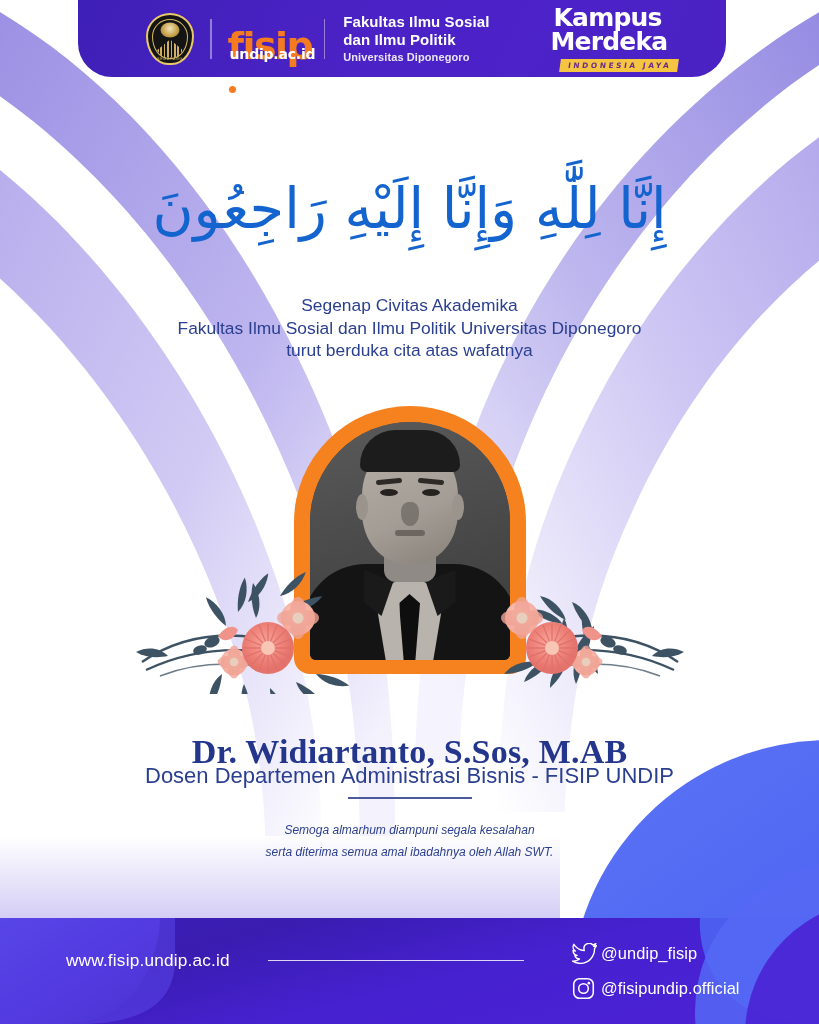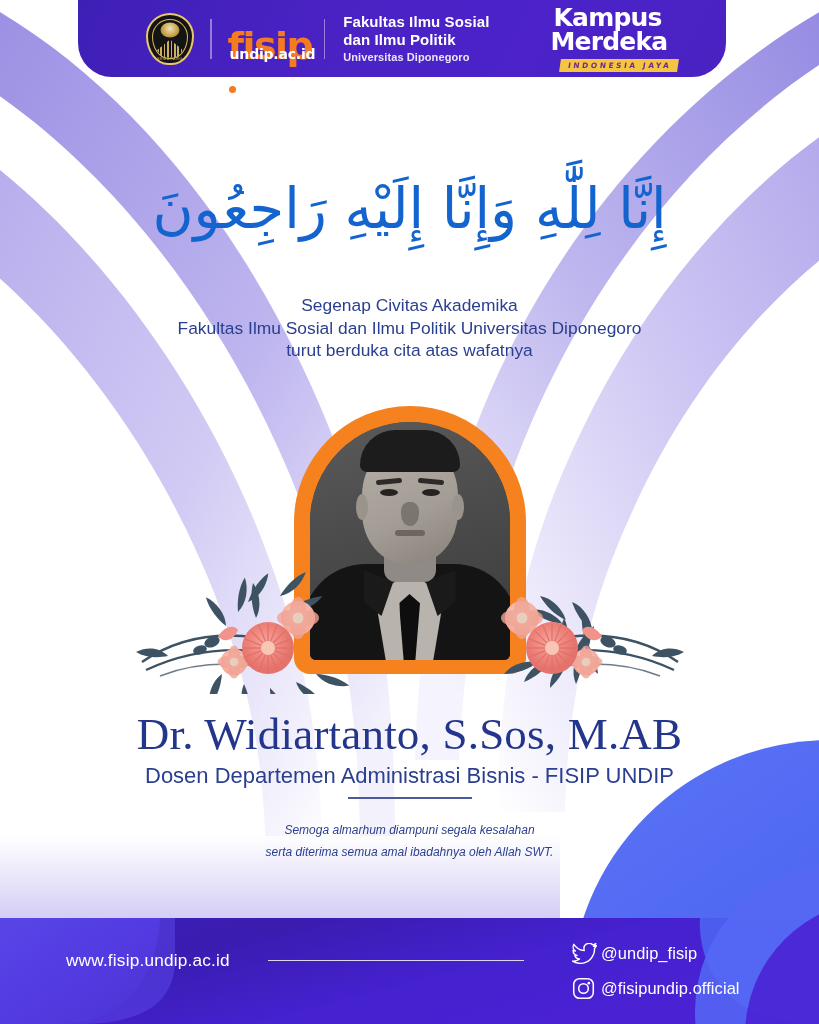--- a/index.html
+++ b/index.html
@@ -347,26 +347,26 @@
     width: 560px;
     height: 128px;
     z-index: 6;
     pointer-events: none;
   }
 
   
   .name {
     position: absolute;
     left: 0; right: 0;
-    top: 708px;
+    top: 733px;
     text-align: center;
     color: #24368c;
     font-family: "Liberation Serif", serif;
-    font-size: 45px;
-    font-weight: 400;
+    font-size: 34px;
+    font-weight: 700;
     letter-spacing: 0.2px;
     z-index: 5;
   }
   .role {
     position: absolute;
     left: 0; right: 0;
     top: 763px;
     text-align: center;
     color: #2a3f8f;
     font-size: 22px;

